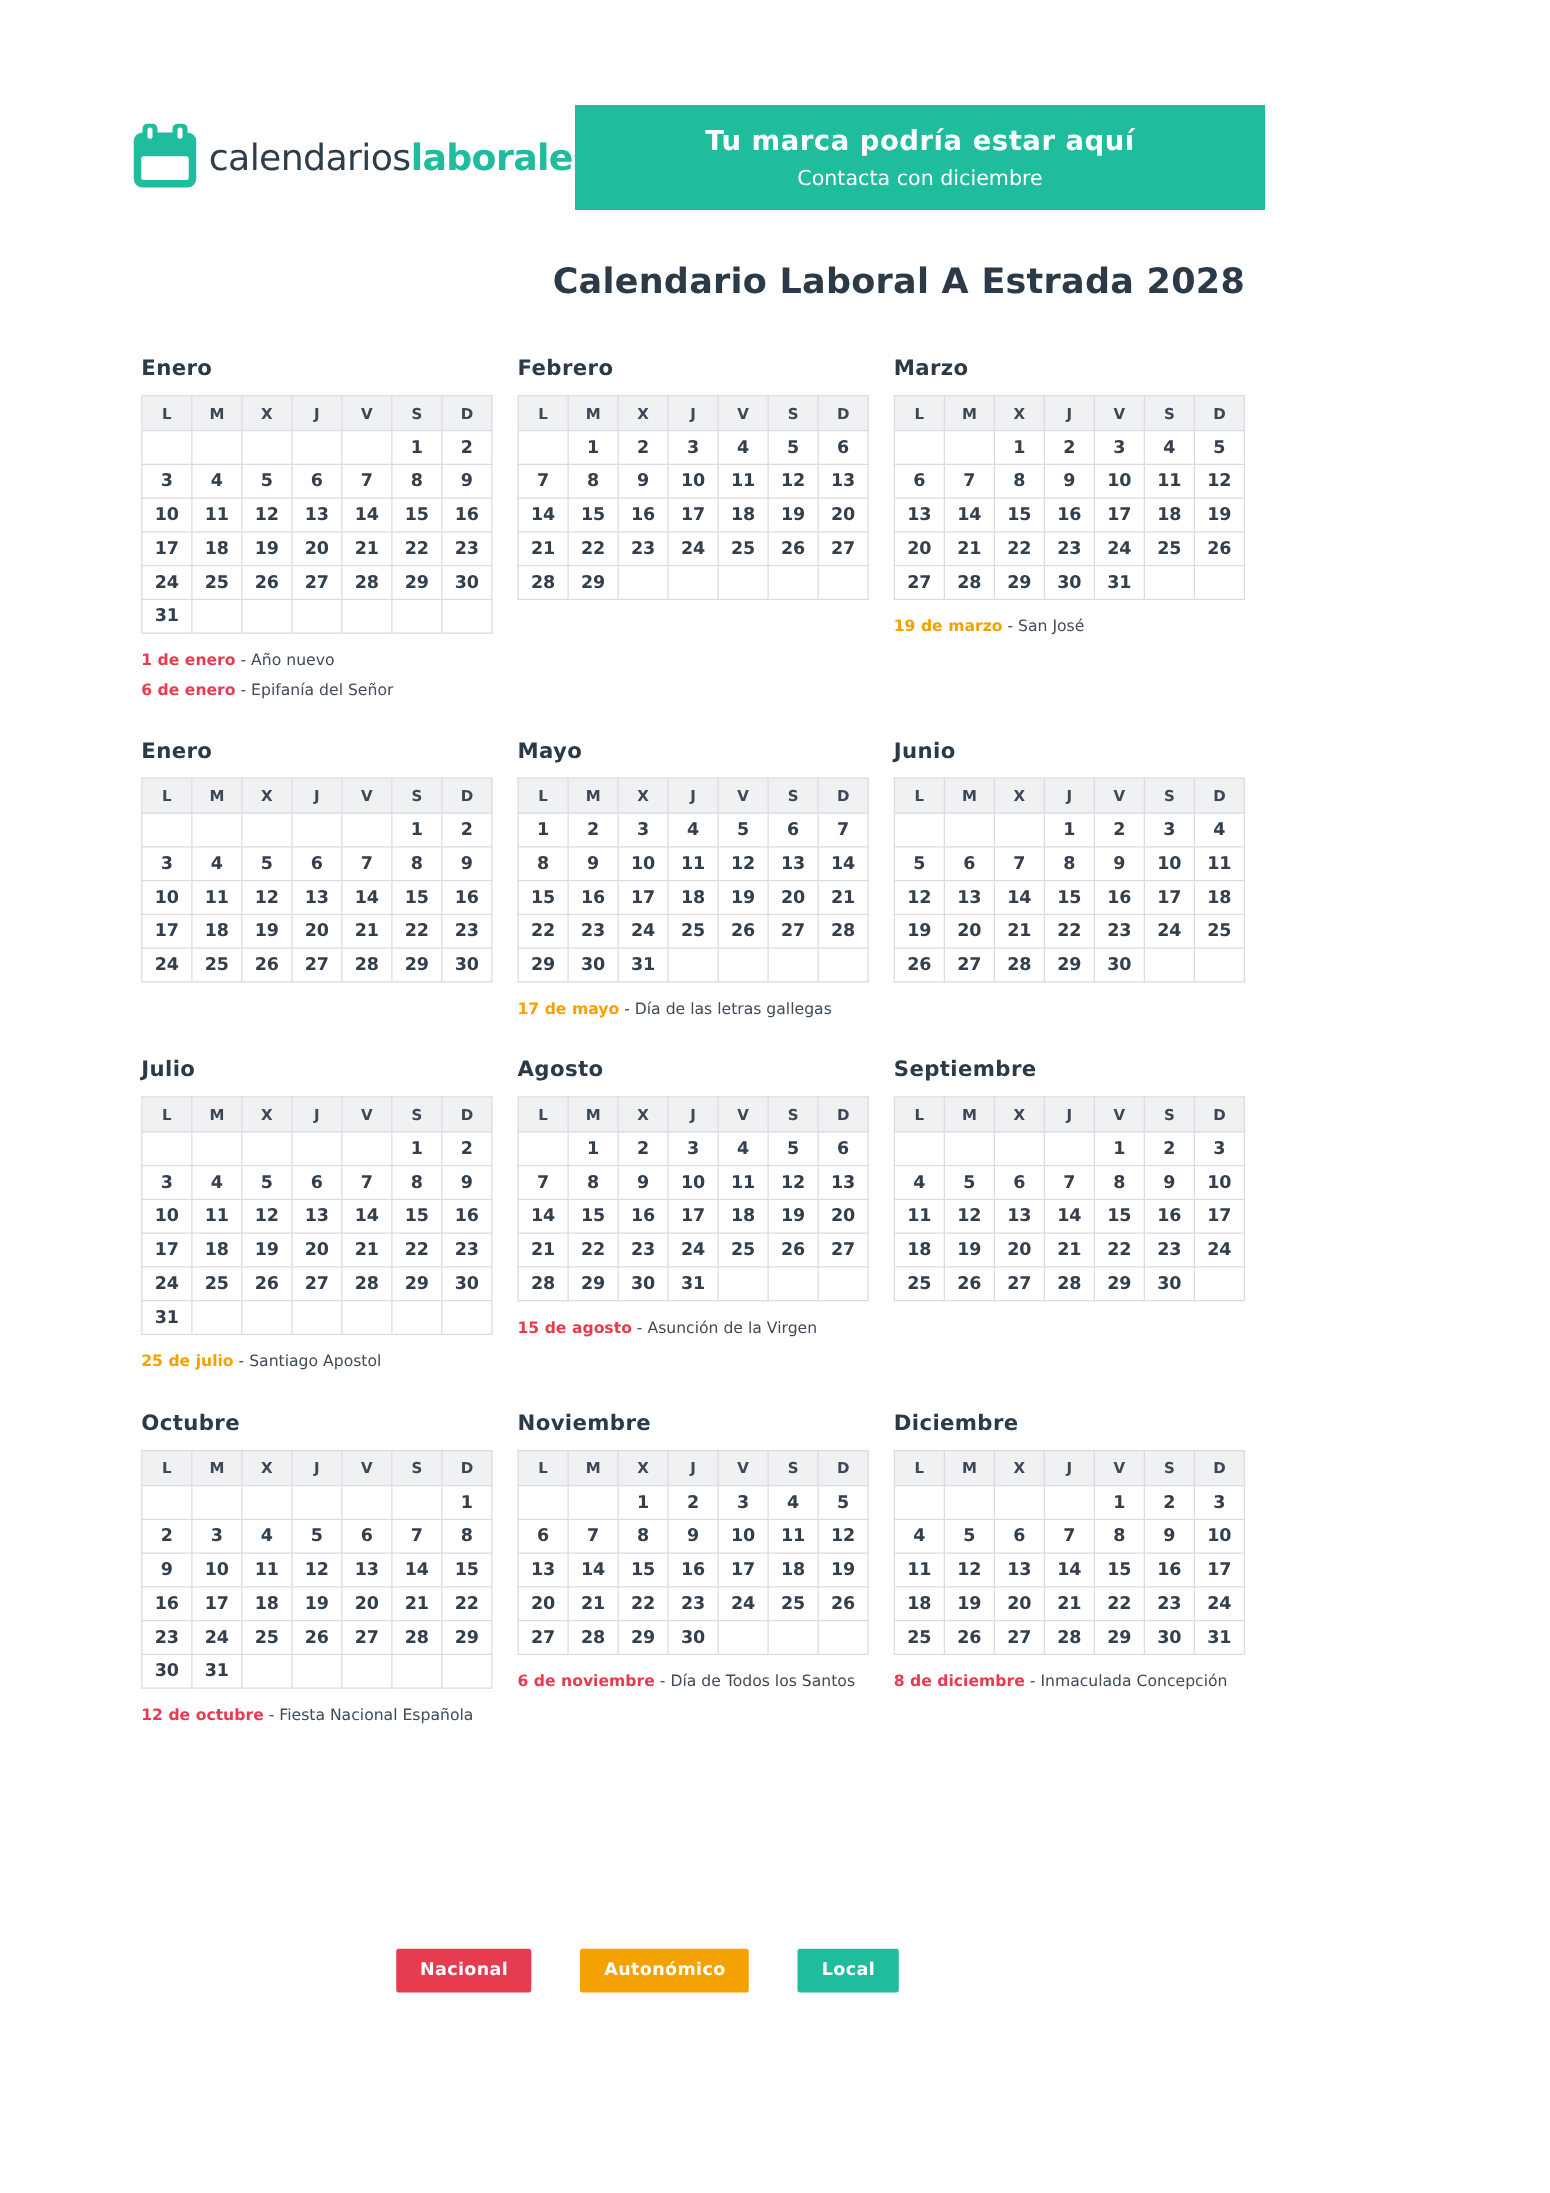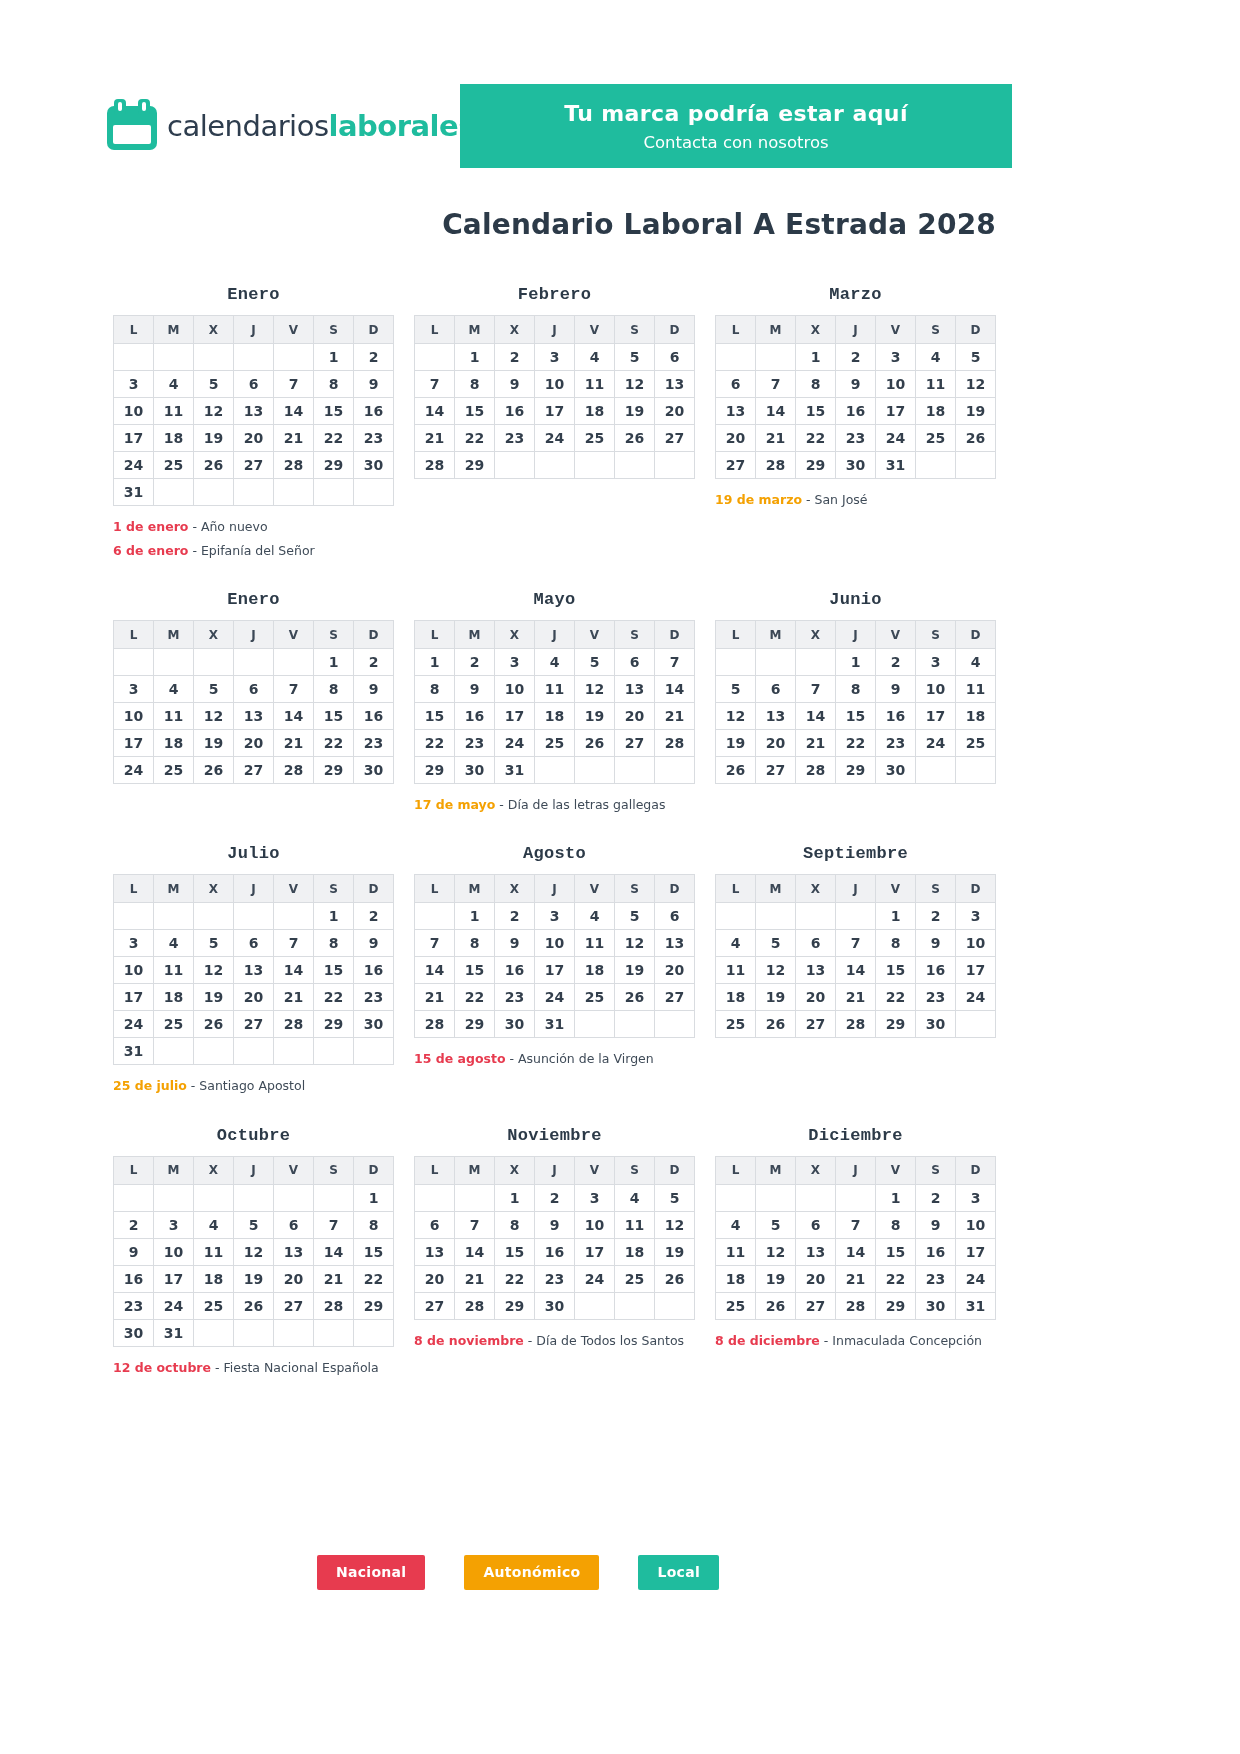--- a/index.html
+++ b/index.html
@@ -46,21 +46,21 @@
   h1.page-title{
     margin:40px 0 44px 113px;width:883px;text-align:right;
     font-size:28px;font-weight:bold;color:var(--navy);letter-spacing:0.2px;
   }
   
   .months{
     margin-left:113px;width:883px;
     display:grid;grid-template-columns:repeat(3,281px);
     column-gap:20px;row-gap:24px;align-items:start;
   }
-  .month h3{margin:0 0 11px;text-align:center;font-size:17px;font-weight:bold;color:var(--navy);letter-spacing:0.3px;font-family:Liberation Mono, monospace;}
+  .month h3{margin:0 0 11px;font-size:17px;font-weight:bold;color:var(--navy);letter-spacing:0.3px;}
   table.cal{border-collapse:collapse;table-layout:fixed;width:281px;}
   table.cal th{
     height:28px;background:var(--headerBg);border:1px solid var(--border);
     font-size:12px;font-weight:bold;color:#3c4856;text-align:center;
   }
   table.cal td{
     height:27px;border:1px solid var(--border);background:#fff;
     font-size:14px;font-weight:bold;color:var(--cellText);text-align:center;
   }
   td.s{background:var(--satBg);}
@@ -93,21 +93,21 @@
   <div class="logo">
     <div class="logo-icon">
       <div class="peg l"></div>
       <div class="peg r"></div>
       <div class="page"></div>
     </div>
     <div class="logo-text"><span>calendarios</span><span class="bold-teal">laborales</span><span class="tld">.com</span></div>
   </div>
   <div class="banner">
     <div class="l1">Tu marca podría estar aquí</div>
-    <div class="l2">Contacta con nosotros</div>
+    <div class="l2">Contacta con diciembre</div>
   </div>
 </header>
 
 <h1 class="page-title">Calendario Laboral A Estrada 2028</h1>
 
 <main class="months" id="months-grid">
     <section class="month">
       <h3>Enero</h3>
       <table class="cal">
         <thead>
@@ -839,21 +839,21 @@
             <td>28</td>
             <td>29</td>
             <td>30</td>
             <td></td>
             <td></td>
             <td></td>
           </tr>
         </tbody>
       </table>
       <div class="notes">
-        <p class="note"><span class="nd t-nacional">8 de noviembre</span><span class="nr"> - Día de Todos los Santos</span></p>
+        <p class="note"><span class="nd t-nacional">6 de noviembre</span><span class="nr"> - Día de Todos los Santos</span></p>
       </div>
     </section>
     <section class="month">
       <h3>Diciembre</h3>
       <table class="cal">
         <thead>
           <tr>
             <th>L</th>
             <th>M</th>
             <th>X</th>

